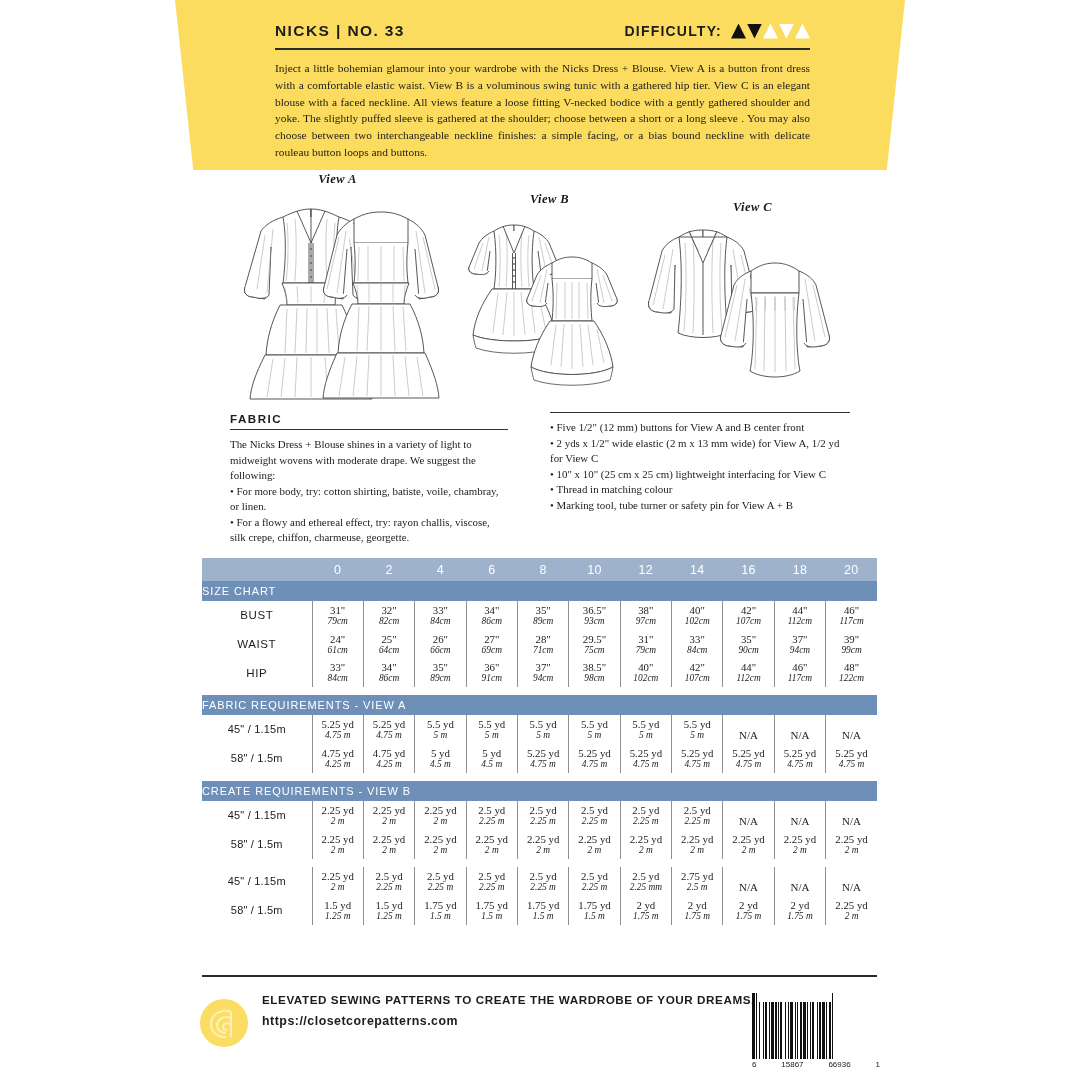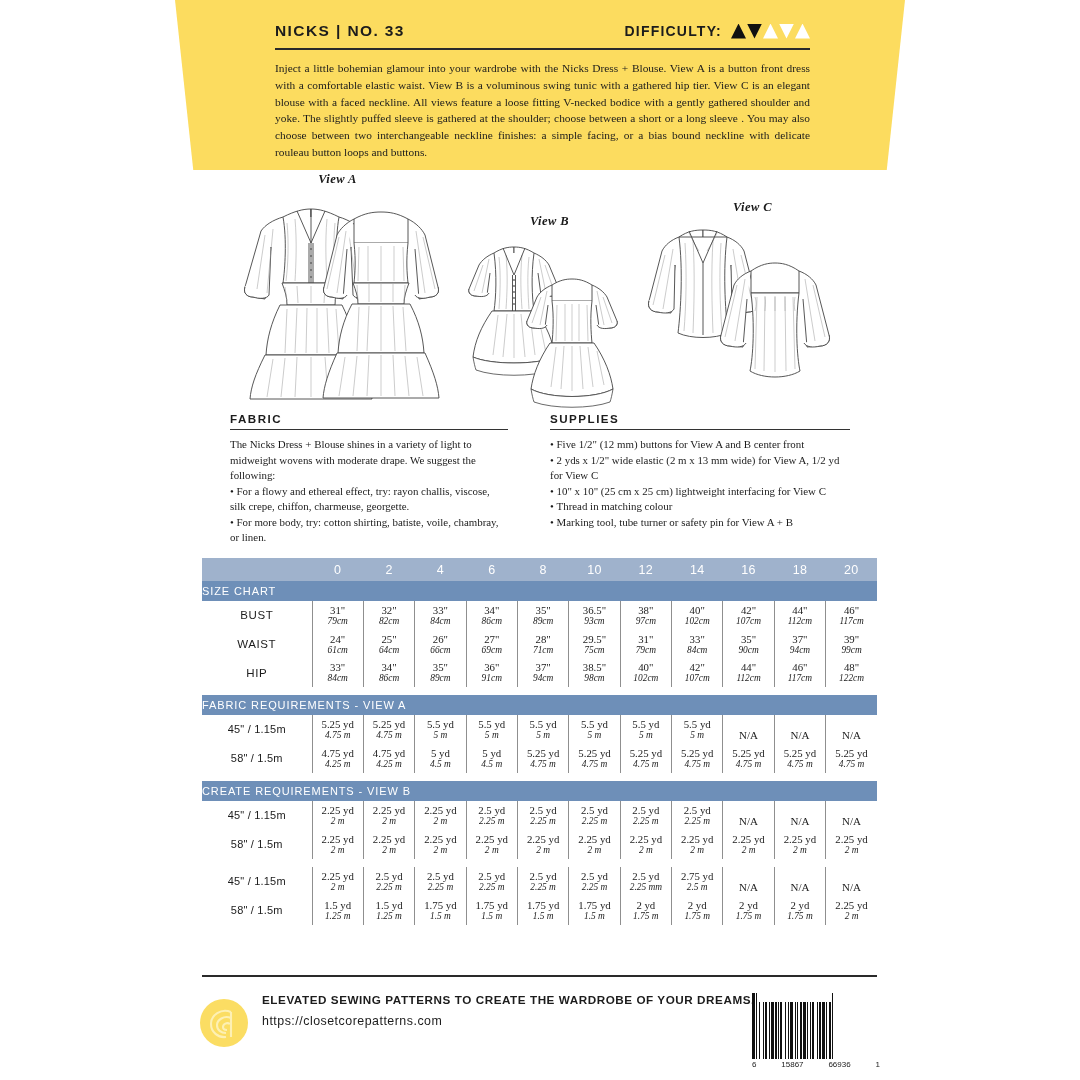--- a/index.html
+++ b/index.html
@@ -109,21 +109,21 @@
     border-radius: 50%; background: #fbdd63;
   }
   .logo svg { display: block; }
   .foot-text { position: absolute; left: 62px; top: 0; width: 500px; }
   .foot-tag {
     font-weight: 700; font-size: 11.7px; letter-spacing: 0.55px; color: #1c1c1c;
     white-space: nowrap;
   }
   .foot-copy { font-size: 9.2px; color: #2b2b2b; margin-top: 7px; letter-spacing: 0.05px; }
   .heart { color: #f28b82; }
-  .foot-url { font-weight: 400; font-size: 12.4px; color: #1c1c1c; margin-top: 8px; letter-spacing: 0.5px; }
+  .foot-url { font-weight: 700; font-size: 12.4px; color: #1c1c1c; margin-top: 8px; letter-spacing: 0.5px; }
   .barcode { position: absolute; right: 0px; top: 0px; width: 128px; }
   .bc-bars { display: flex; align-items: flex-end; height: 66px; }
   .bc-bars i { display: block; background: #111; height: 100%; }
   .bc-bars i.short { height: 86%; }
   .bc-digits {
     display: flex; justify-content: space-between;
     font-family: "Liberation Sans", sans-serif; font-size: 8px; color: #222; margin-top: 1px;
   }
 </style>
 </head>
@@ -204,21 +204,21 @@
         <g stroke="#999" stroke-width="0.5" fill="none">
           <path d="M134 60 L133 94 M143 59 L143 94 M156 59 L156 94 M169 59 L169 94 M178 60 L179 94"></path>
           <path d="M134 120 L132 164 M144 119 L142 164 M156 119 L156 164 M168 119 L170 164 M178 120 L181 164"></path>
           <path d="M120 170 L114 209 M132 169 L128 209 M144 168 L142 209 M156 168 L156 209 M168 168 L170 209 M180 169 L184 209 M192 170 L198 209"></path>
           <path d="M114 50 L102 102 M121 44 L112 106 M191 44 L200 106 M198 50 L210 102"></path>
           <path d="M132 98 L133 114 M144 97 L144 115 M156 97 L156 115 M168 97 L168 115 M180 98 L179 114"></path>
         </g>
       </svg>
     </div>
 
-    <div class="view-block" style="left:292px; top:44px; width:165px;">
+    <div class="view-block" style="left:292px; top:22px; width:165px;">
       <div class="view-label">View B</div>
       <svg class="view-art" width="165" height="185" viewBox="0 0 165 185">
         <g fill="#ffffff" stroke="#444" stroke-width="0.9" stroke-linejoin="round">
 
           <path d="M27 24 C20 27 15 31 12 36 L2 60 C1 64 4 67 9 67 L20 66 L23 44"></path>
           <path d="M2 60 C1 64 4 67 9 67 C14 68 20 68 22 64"></path>
           <path d="M27 24 C35 19 41 18 47 18 L47 27 L41 38 Z"></path>
           <path d="M67 24 C74 27 79 31 82 36 L92 60 C93 64 90 67 85 67 L74 66 L71 44"></path>
           <path d="M92 60 C93 64 90 67 85 67 C80 68 74 68 72 64"></path>
           <path d="M67 24 C59 19 53 18 47 18 L47 27 L53 38 Z"></path>
@@ -301,27 +301,26 @@
     </div>
   </div>
 
   <div class="columns">
 
     <div class="col col-fabric">
       <div class="col-head">FABRIC</div>
       <div class="col-rule"></div>
       <div class="col-body">
         <p>The Nicks Dress + Blouse shines in a variety of light to midweight wovens with moderate drape. We suggest the following:</p>
+        <p class="bullet-line">•&nbsp;<span>For more body, try: cotton shirting, batiste, voile, chambray, or linen.</span></p>
         <p class="bullet-line">•&nbsp;<span>For a flowy and ethereal effect, try: rayon challis, viscose, silk crepe, chiffon, charmeuse, georgette.</span></p>
-        <p class="bullet-line">•&nbsp;<span>For more body, try: cotton shirting, batiste, voile, chambray, or linen.</span></p>
       </div>
     </div>
 
     <div class="col col-supplies">
-      <div class="col-head">SUPPLIES</div>
       <div class="col-rule"></div>
       <div class="col-body">
         <p class="bullet-line">•&nbsp;<span>Five 1/2" (12 mm) buttons for View A and B center front</span></p>
         <p class="bullet-line">•&nbsp;<span>2 yds x 1/2" wide elastic (2 m x 13 mm wide) for View A, 1/2 yd  for View C</span></p>
         <p class="bullet-line">•&nbsp;<span>10" x 10" (25 cm x 25 cm) lightweight interfacing for View C</span></p>
         <p class="bullet-line">•&nbsp;<span>Thread in matching colour</span></p>
         <p class="bullet-line">•&nbsp;<span>Marking tool, tube turner or safety pin for View A + B</span></p>
       </div>
     </div>
   </div>

